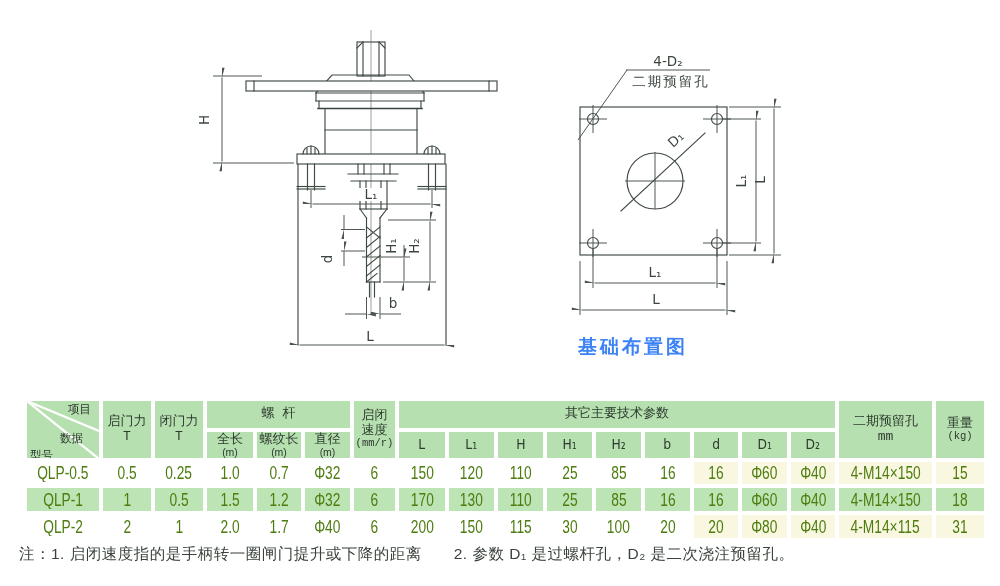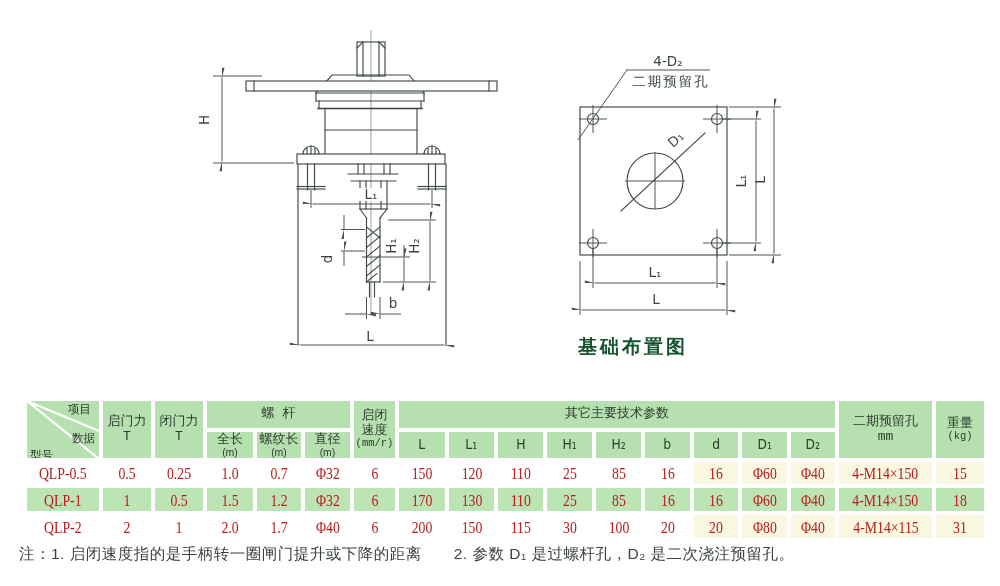--- a/index.html
+++ b/index.html
@@ -12,53 +12,53 @@
   
   #drawings{position:absolute;left:0;top:0;}
   .ln{stroke:#3f4a43;stroke-width:1.15;fill:none;stroke-linecap:square;}
   .lnb{stroke:#39443d;stroke-width:1.5;fill:none;stroke-linecap:square;}
   .lnw{stroke:#3f4a43;stroke-width:1.15;fill:#ffffff;}
   .thin{stroke:#6d776f;stroke-width:0.7;fill:none;}
   .dim{stroke:#434e46;stroke-width:0.95;fill:none;stroke-linecap:butt;}
   .dtxt{font-family:"DejaVu Sans","Liberation Sans",sans-serif;font-size:13.5px;fill:#3a453d;}
   .caption{
     position:absolute;left:578px;top:334px;
-    font-size:19px;font-weight:bold;color:#14532d;letter-spacing:3px;
+    font-size:19px;font-weight:bold;color:#3b82f6;letter-spacing:3px;
   }
   
   #spec-table{
     position:absolute;left:23px;top:397px;
     border-collapse:separate;border-spacing:4px;
     table-layout:fixed;
     color:#2e3b30;
   }
   #spec-table td{
     padding:0;text-align:center;vertical-align:middle;
     font-size:13px;line-height:1.12;
     background:#b6e0af;
     overflow:hidden;
   }
   #spec-table td.w{background:#ffffff;}
   #spec-table td.cr{background:#f9f7e0;}
   #spec-table td.g{background:#bce4b4;}
   #spec-table tr.hd1 td{height:27px;font-family:Liberation Mono, monospace;}
   #spec-table tr.hd2 td{height:18px;}
-  #spec-table tr.data td{height:23px;font-size:16px;color:#b91c1c;font-family:Liberation Serif, serif;}
+  #spec-table tr.data td{height:23px;font-size:16px;color:#4d7c0f;}
   #spec-table tr.data.r1 td{height:22px;}
   #spec-table tr.data td .v{display:inline-block;transform:scale(0.86,1.1);}
   .unit{font-size:10.5px;display:block;}
   .hline{display:block;}
   .pletter{font-family:"DejaVu Sans","Liberation Sans",sans-serif;font-size:15px;}
   .pletter .v{display:inline-block;transform:scale(0.95,1.12);}
   
   #corner{position:relative;}
   #corner svg{position:absolute;left:0;top:0;}
   #corner .clbl{position:absolute;font-size:11.5px;color:#2c372e;line-height:1.05;}
   #corner .c-top{right:8px;top:3px;}
-  #corner .c-mid{right:4px;top:32px;}
+  #corner .c-mid{right:16px;top:32px;}
   #corner .c-bot{left:3px;top:31px;text-align:left;margin-top:18px;}
   
   #note{
     position:absolute;left:19px;top:544px;
     font-size:15.5px;color:#39423a;letter-spacing:0.5px;
     white-space:pre;
   }
 </style>
 </head>
 <body>

